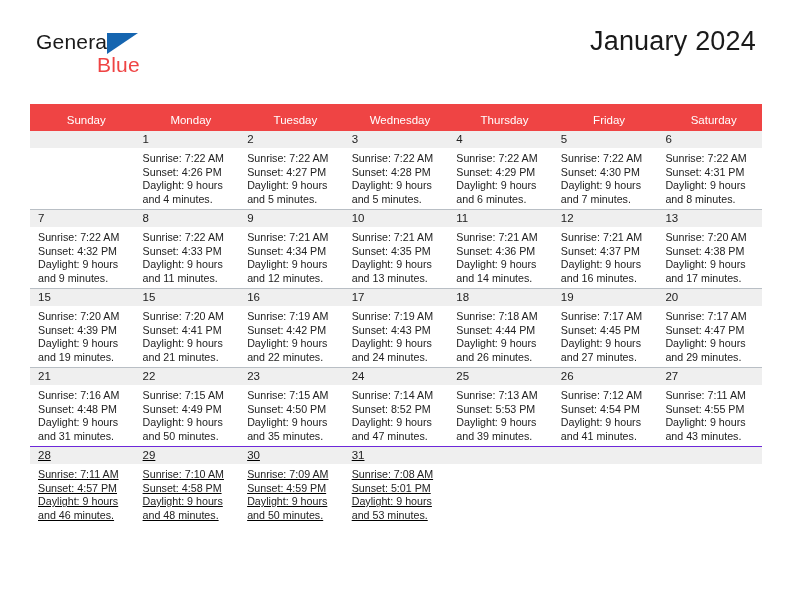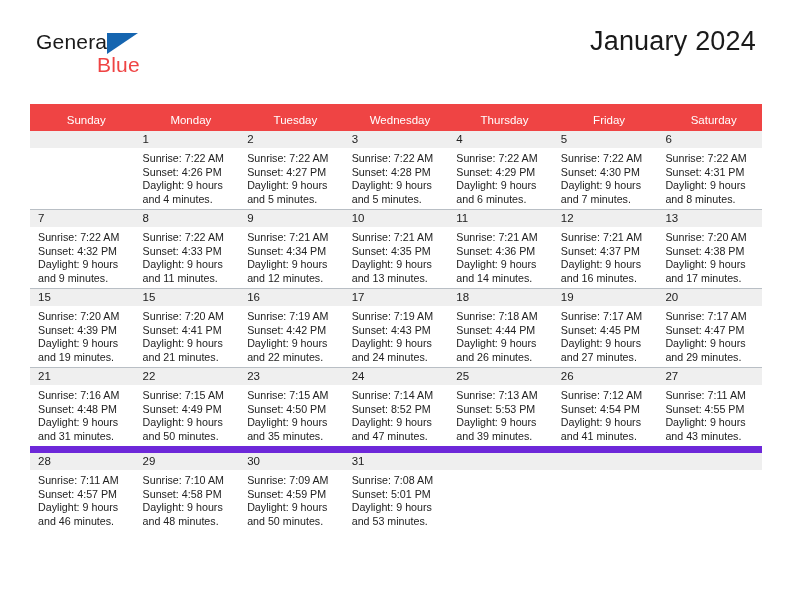--- a/index.html
+++ b/index.html
@@ -102,21 +102,22 @@
     vertical-align: top;
     padding: 0;
     border: none;
     border-top: 1px solid #b9bfc5;
     height: 78px;
   }
   .cal tr.week-1 td {
     border-top: none;
   }
   .cal tr.last-line td {
-    border-top: 7px solid #6d28d9;
+    border-top: 1px solid #6d28d9;
+    text-decoration: underline;
   }
   .daynum-band {
     background: #efefef;
     height: 17px;
     line-height: 17px;
     padding-left: 8px;
     font-size: 11.5px;
     color: #222222;
     box-sizing: border-box;
   }

